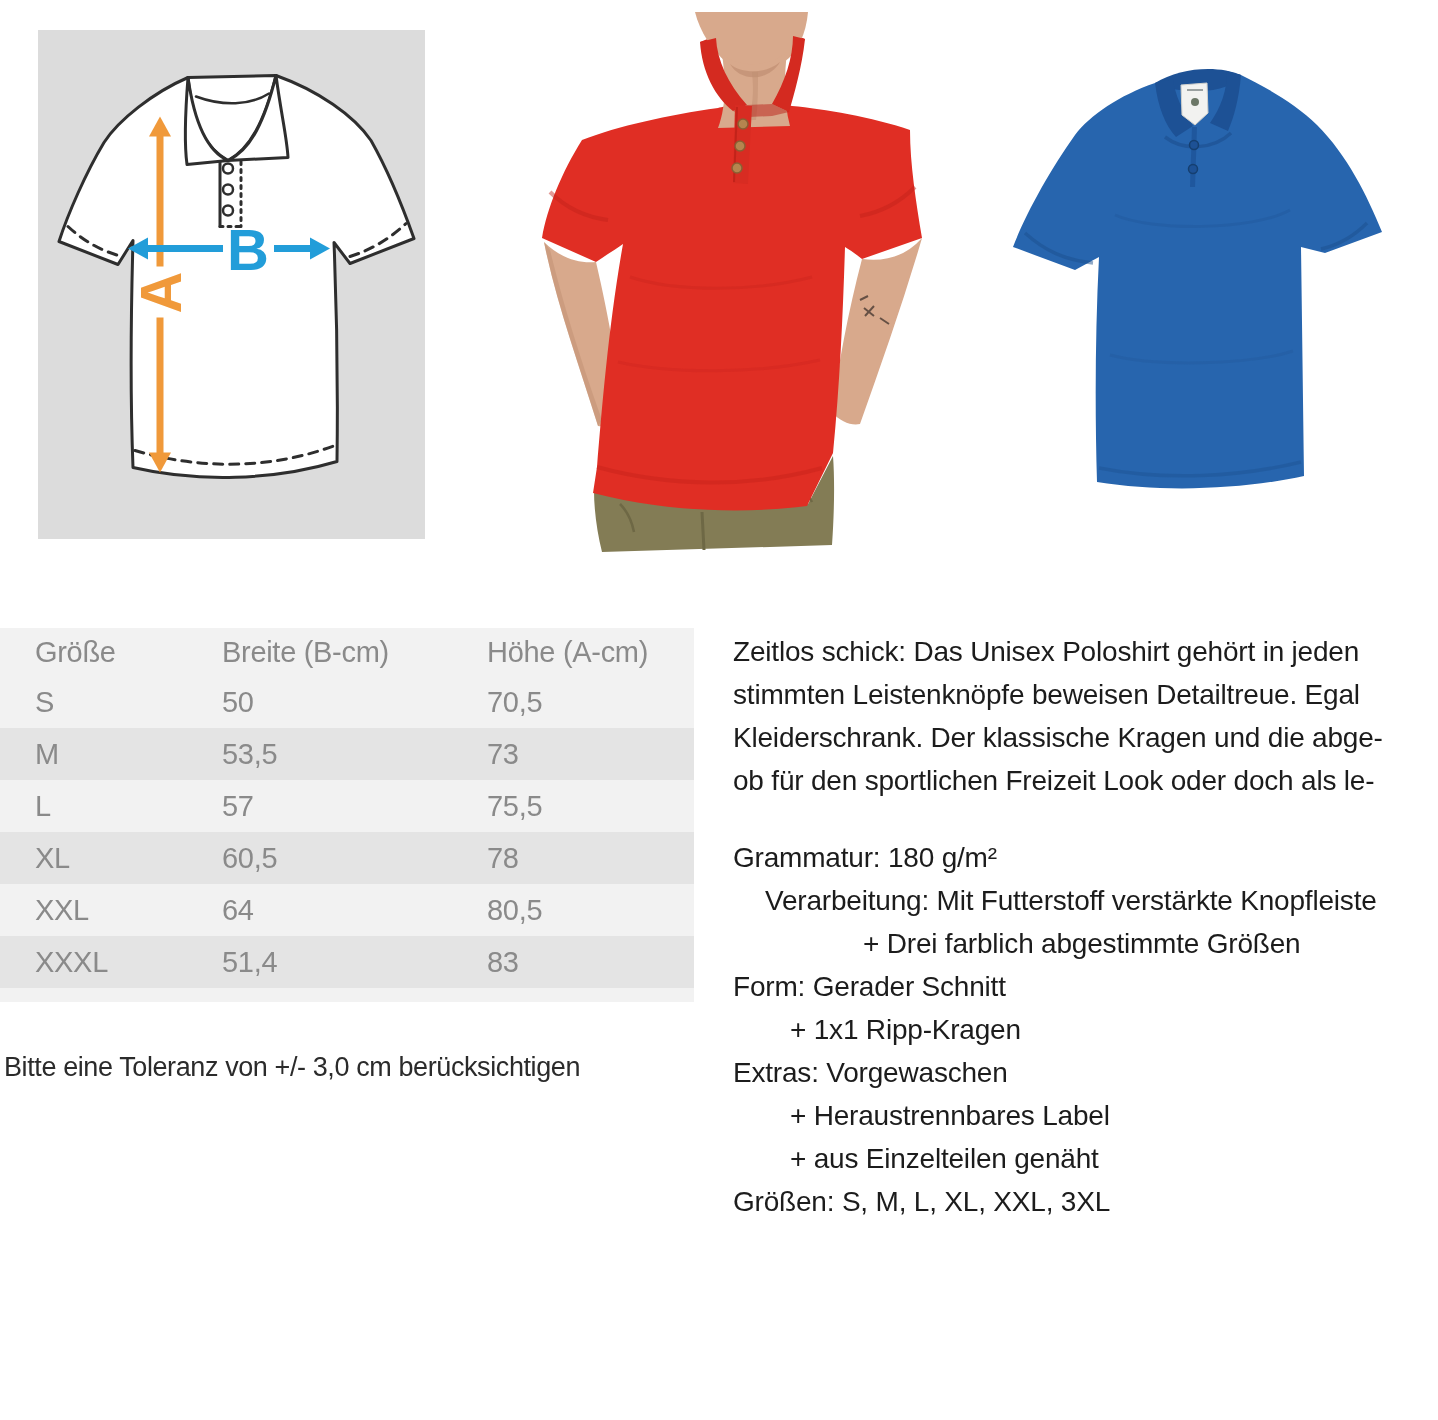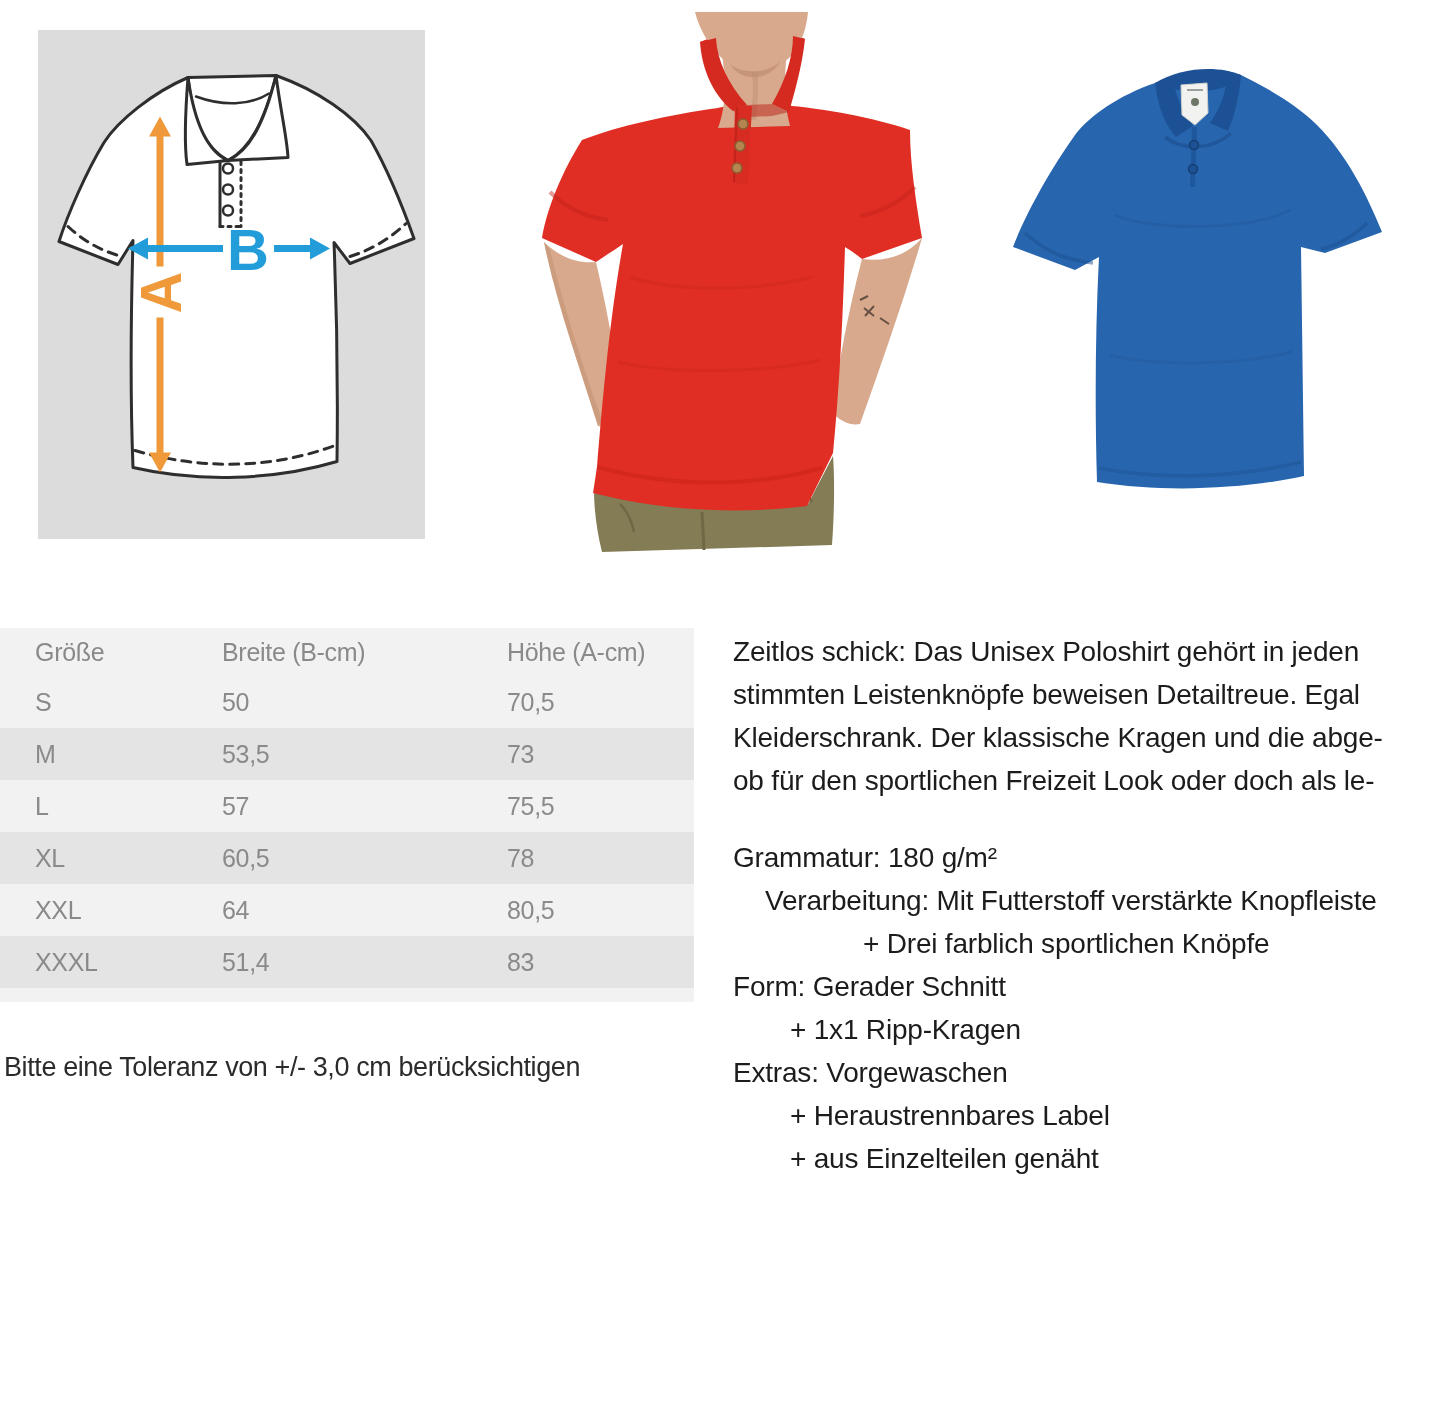--- a/index.html
+++ b/index.html
@@ -14,30 +14,30 @@
   }
   .diagram-panel svg{display:block;width:100%;height:100%;}
   .dim-label{font-family:"Liberation Sans",sans-serif;font-weight:bold;font-size:58px;}
   
   .model-photo{position:absolute;left:490px;top:12px;width:445px;height:545px;}
   .product-photo{position:absolute;left:995px;top:55px;width:410px;height:455px;}
   .model-photo svg,.product-photo svg{display:block;width:100%;height:100%;}
   
   .size-table{
     position:absolute;left:0;top:628px;width:694px;
-    color:var(--table-text,#8a8a8a);font-size:25px;letter-spacing:-0.3px;
+    color:var(--table-text,#8a8a8a);font-size:29px;letter-spacing:-0.3px;
   }
   .trow{display:flex;align-items:center;height:52px;background:var(--table-row-light,#f2f2f2);}
   .trow.dark{background:var(--table-row-dark,#e4e4e4);}
   .trow.thead{height:48px;}
   .trow.tfoot-pad{height:14px;}
   .tc{box-sizing:border-box;white-space:pre;}
   .c0{width:222px;padding-left:35px;}
   .c1{width:265px;}
-  .c2{flex:1;margin-left:20px;}
+  .c2{flex:1;}
   
   .description{
     position:absolute;left:733px;top:630px;width:700px;
     color:var(--body-text,#1c1c1c);font-size:28px;letter-spacing:-0.2px;
   }
   .dline{height:43px;line-height:43px;white-space:pre;}
   .dline.blank{height:34px;}
   
   .tolerance{
     position:absolute;left:4px;top:1052px;
@@ -258,23 +258,24 @@
   </div>
 
   <div class="description" id="description">
       <div class="dline" style="padding-left: 0px;">Zeitlos schick: Das Unisex Poloshirt gehört in jeden</div>
       <div class="dline" style="padding-left: 0px;">stimmten Leistenknöpfe beweisen Detailtreue. Egal</div>
       <div class="dline" style="padding-left: 0px;">Kleiderschrank. Der klassische Kragen und die abge-</div>
       <div class="dline" style="padding-left: 0px;">ob für den sportlichen Freizeit Look oder doch als le-</div>
       <div class="dline blank" style="padding-left: 0px;"></div>
       <div class="dline" style="padding-left: 0px;">Grammatur: 180 g/m²</div>
       <div class="dline" style="padding-left: 0px; margin-left: 32px;">Verarbeitung: Mit Futterstoff verstärkte Knopfleiste</div>
-      <div class="dline" style="padding-left: 130px;">+ Drei farblich sportlichen Knöpfe</div>
+      <div class="dline" style="padding-left: 130px;">+ Drei farblich abgestimmte Größen</div>
       <div class="dline" style="padding-left: 0px;">Form: Gerader Schnitt</div>
       <div class="dline" style="padding-left: 57px;">+ 1x1 Ripp-Kragen</div>
       <div class="dline" style="padding-left: 0px;">Extras: Vorgewaschen</div>
       <div class="dline" style="padding-left: 57px;">+ Heraustrennbares Label</div>
       <div class="dline" style="padding-left: 57px;">+ aus Einzelteilen genäht</div>
+      <div class="dline" style="padding-left: 0px;">Größen: S, M, L, XL, XXL, 3XL</div>
     </div>
 
   <div class="tolerance">Bitte eine Toleranz von +/- 3,0 cm berücksichtigen</div>
 
 </div>
 
 </body></html>

